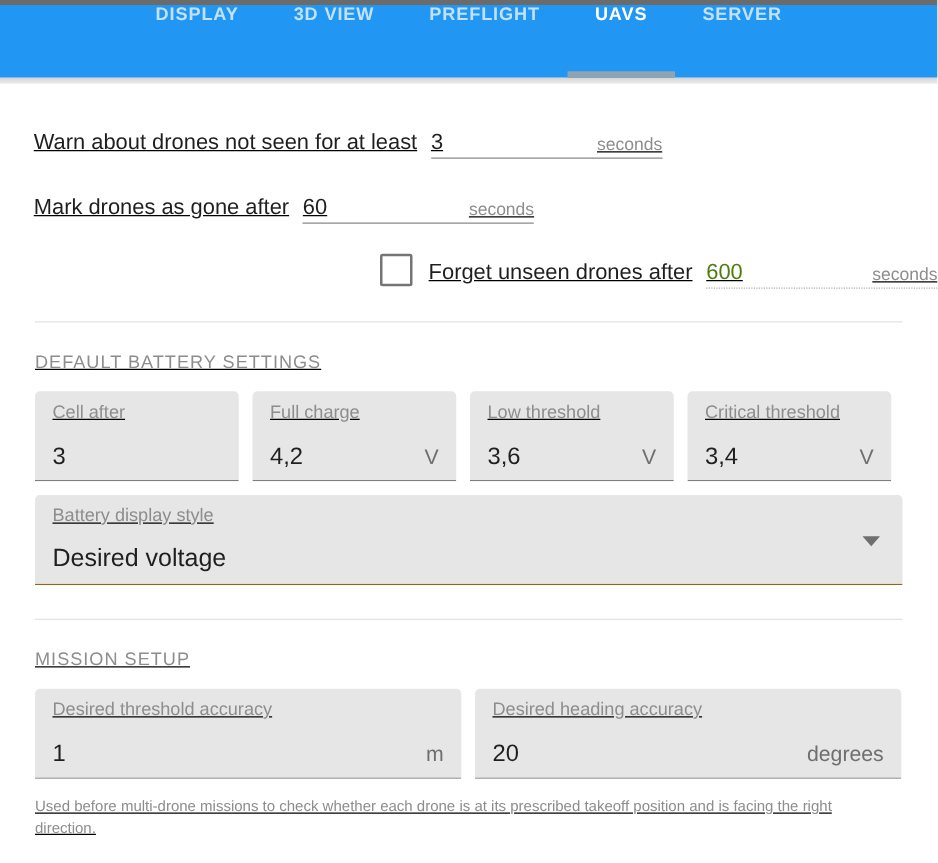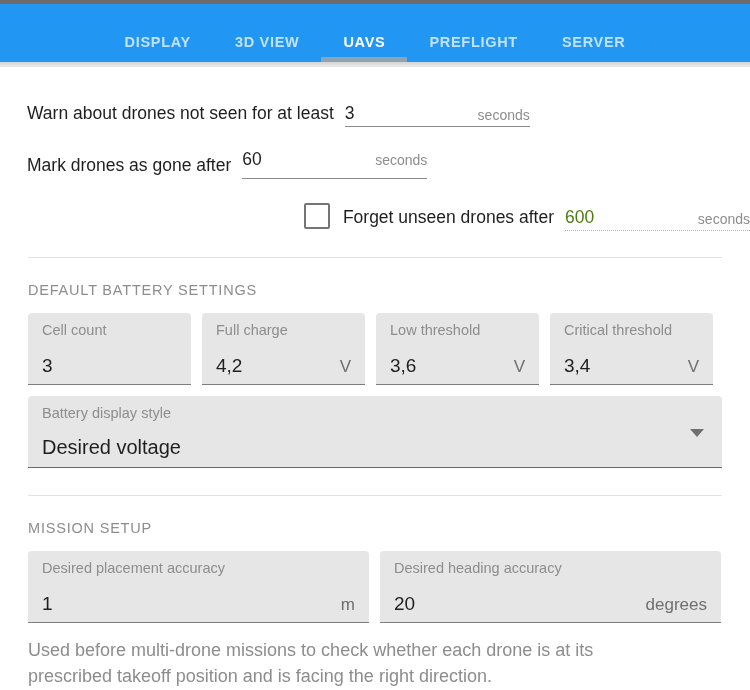--- a/index.html
+++ b/index.html
@@ -48,23 +48,23 @@
     left: 0; top: 58px;
     width: 750px;
     height: 9px;
     background: linear-gradient(to bottom, rgba(0,0,0,0.17), rgba(0,0,0,0.0));
     pointer-events: none;
   }
   .tab {
     position: relative;
     height: 58px;
     display: flex;
-    align-items: flex-end;
+    align-items: flex-start;
     justify-content: center;
-    padding: 12px 22px;
+    padding: 0 22px;
     color: rgba(255,255,255,0.72);
     font-size: 14.5px;
     font-weight: bold;
     letter-spacing: 0.7px;
     text-transform: uppercase;
     cursor: pointer;
     user-select: none;
     white-space: nowrap;
   }
   .tab.active {
@@ -78,20 +78,21 @@
     background: #8fa3b0;
   }
 
   
   .body {
     position: absolute;
     top: 67px; left: 0;
     width: 750px;
     height: 438px;
     background: #fff;
+    text-decoration: underline;
   }
 
   
   .simple-row {
     display: flex;
     align-items: flex-end;
     height: 46px;
     padding-left: 27px;
   }
   .row-check {
@@ -224,87 +225,87 @@
   .select-value {
     position: absolute;
     left: 14px; bottom: 10px;
     font-size: 20px;
     color: #1f1f1f;
     line-height: 1;
   }
 
   
   .helper {
-    font-size: 18px;
+    font-size: 12px;
     color: #8d8d8d;
     line-height: 1.45;
     padding: 0 28px;
     max-width: 700px;
   }
 </style>
 </head>
 <body>
 
 <div id="app">
 
   <div class="top-strip"></div>
 
   <div class="tabbar">
     <div class="tab">
       <span>DISPLAY</span>
     </div>
     <div class="tab">
       <span>3D VIEW</span>
     </div>
+    <div class="tab">
+      <span>PREFLIGHT</span>
+    </div>
     <div class="tab active">
       <span>UAVS</span>
       <span class="tab-underline"></span>
-    </div>
-    <div class="tab">
-      <span>PREFLIGHT</span>
     </div>
     <div class="tab">
       <span>SERVER</span>
     </div>
   </div>
 
   <div class="body">
 
     <div class="simple-row" style="margin-top:14px;">
       <span class="row-label">Warn about drones not seen for at least</span>
       <div class="underline-field" style="width:185px;">
         <span class="uf-value">3</span>
         <span class="uf-suffix">seconds</span>
       </div>
     </div>
 
     <div class="simple-row" style="margin-top:6px;">
       <span class="row-label">Mark drones as gone after</span>
-      <div class="underline-field" style="width:185px;align-items:center;">
+      <div class="underline-field" style="width:185px;">
         <span class="uf-value">60</span>
         <span class="uf-suffix">seconds</span>
       </div>
     </div>
 
     <div class="simple-row" style="margin-top:6px;justify-content:flex-end;">
       <span class="row-check"></span>
       <span class="row-label">Forget unseen drones after</span>
       <div class="underline-field disabled" style="width:185px;">
         <span class="uf-value muted">600</span>
         <span class="uf-suffix">seconds</span>
       </div>
     </div>
 
     <div class="divider" style="margin-top:26px;"></div>
 
     <div class="section-title" style="margin-top:24px;">Default battery settings</div>
 
     <div class="field-row" style="margin-top:15px;">
       <div class="filled" style="width:163px;">
-        <div class="filled-label">Cell count</div>
+        <div class="filled-label">Cell after</div>
         <div class="filled-bottom">
           <span class="filled-value">3</span>
           <span class="filled-unit"></span>
         </div>
       </div>
       <div class="filled" style="width:163px;">
         <div class="filled-label">Full charge</div>
         <div class="filled-bottom">
           <span class="filled-value">4,2</span>
           <span class="filled-unit">V</span>
@@ -331,21 +332,21 @@
       <div class="select-value">Desired voltage</div>
       <span class="select-caret"></span>
     </div>
 
     <div class="divider" style="margin-top:27px;"></div>
 
     <div class="section-title" style="margin-top:24px;">Mission setup</div>
 
     <div class="field-row" style="margin-top:15px;">
       <div class="filled" style="width:341px;">
-        <div class="filled-label">Desired placement accuracy</div>
+        <div class="filled-label">Desired threshold accuracy</div>
         <div class="filled-bottom">
           <span class="filled-value">1</span>
           <span class="filled-unit">m</span>
         </div>
       </div>
       <div class="filled" style="width:341px;">
         <div class="filled-label">Desired heading accuracy</div>
         <div class="filled-bottom">
           <span class="filled-value">20</span>
           <span class="filled-unit">degrees</span>

